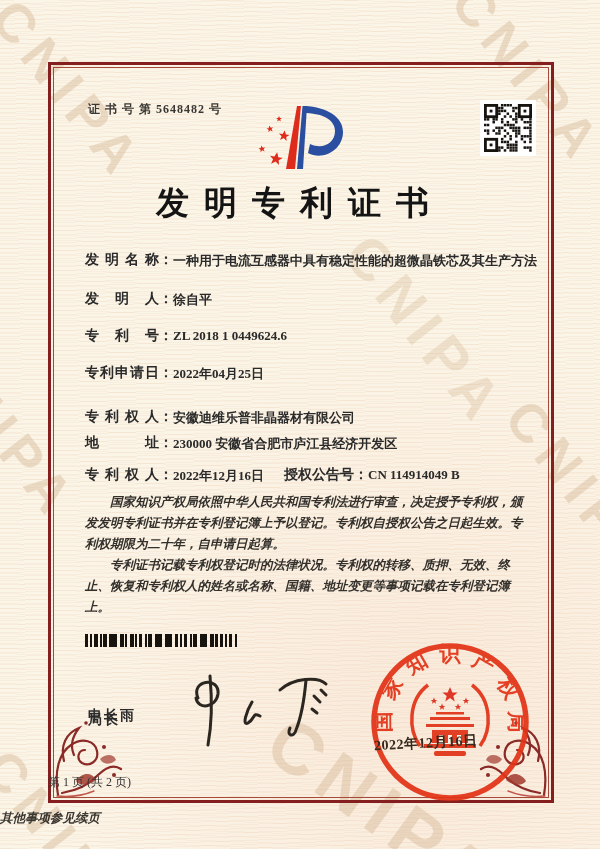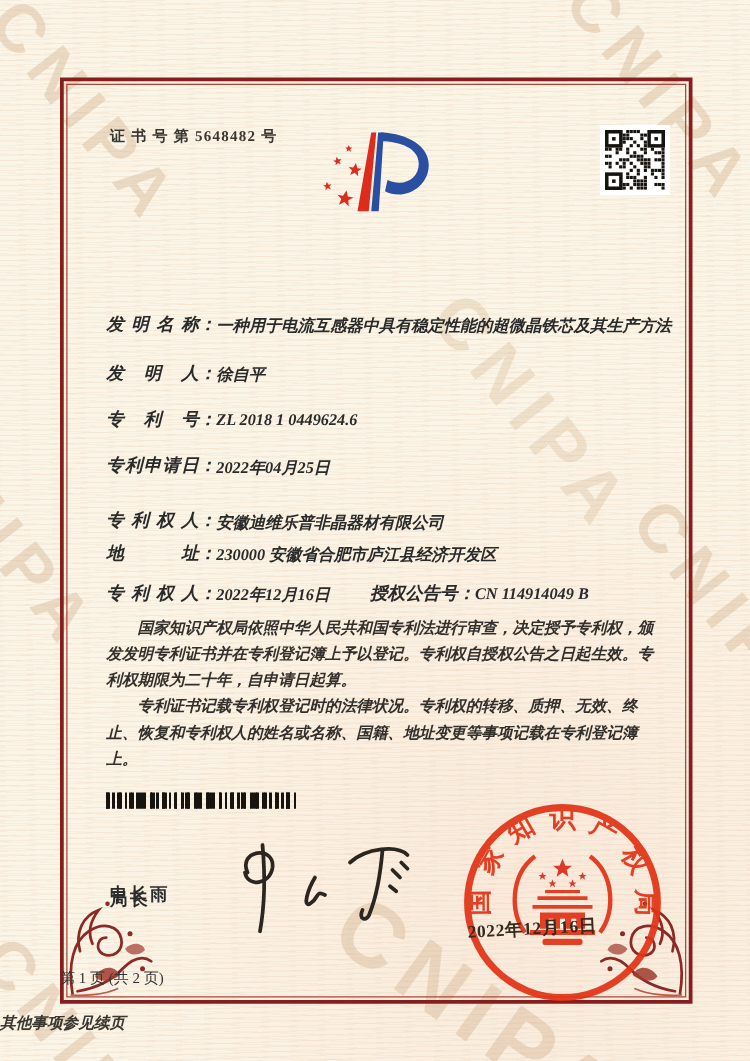--- a/index.html
+++ b/index.html
@@ -38,25 +38,25 @@
   .flourish.fl-left{left:1px;}
   .flourish.fl-right{right:1px; transform:scaleX(-1);}
   .cert-no{position:absolute; z-index:2; left:88px; top:101px; font-size:12px; letter-spacing:1px; color:#3a3632; font-weight:600;}
   .logo{position:absolute; z-index:2; left:253px; top:98px;}
   .qr{position:absolute; z-index:2; left:480px; top:100px; width:56px; height:56px; background:#fff;}
   .qr svg{position:absolute; left:4px; top:4px;}
   .title{
     position:absolute; z-index:2; left:0; right:0; top:181px;
     text-align:center; font-size:33px; font-weight:600; letter-spacing:15px; color:#141414;
   }
-  .row{position:absolute; z-index:2; left:85px; right:50px; display:flex; font-size:14px; font-weight:600; white-space:nowrap;font-style:italic;}
+  .row{position:absolute; z-index:2; left:85px; right:50px; display:flex; font-size:14px; font-weight:600; white-space:nowrap;}
   .flabel{display:inline-block; width:74px; text-align:justify; text-align-last:justify;}
   .fcolon{width:14px;}
   .fvalue{font-size:13px; padding-top:1px;}
-  .pair2{margin-left:32px; display:flex;}
+  .pair2{margin-left:20px; display:flex;}
   .paras{
     position:absolute; z-index:2; left:85px; right:76px; top:492px;
     font-size:12.5px; line-height:21px; font-style:italic; color:#33302c; font-weight:600;
   }
   .paras p{margin:0; text-indent:2em;}
   .barcode{
     position:absolute; z-index:2; left:85px; top:634px; width:152px; height:13px;
     background-image:
       repeating-linear-gradient(90deg,#17130f 0 2px,rgba(0,0,0,0) 2px 5px),
       repeating-linear-gradient(90deg,#17130f 0 3px,rgba(0,0,0,0) 3px 9px),
@@ -241,20 +241,21 @@
         <rect x="41.6" y="39.0" width="2.3" height="2.3"></rect>
         <rect x="13.0" y="41.6" width="2.3" height="2.3"></rect>
         <rect x="18.2" y="41.6" width="2.3" height="2.3"></rect>
         <rect x="23.4" y="41.6" width="2.3" height="2.3"></rect>
         <rect x="26.0" y="41.6" width="2.3" height="2.3"></rect>
         <rect x="28.6" y="41.6" width="2.3" height="2.3"></rect>
         <rect x="41.6" y="41.6" width="2.3" height="2.3"></rect>
       </svg>
   </div>
 
+  <div class="title">发明专利证书</div>
 
   <div class="row" style="top:251px">
     <span class="flabel">发明名称</span>
       <span class="fcolon">：</span>
       <span class="fvalue">一种用于电流互感器中具有稳定性能的超微晶铁芯及其生产方法</span>
   </div>
   <div class="row" style="top:290px">
     <span class="flabel">发明人</span>
       <span class="fcolon">：</span>
       <span class="fvalue">徐自平</span>

